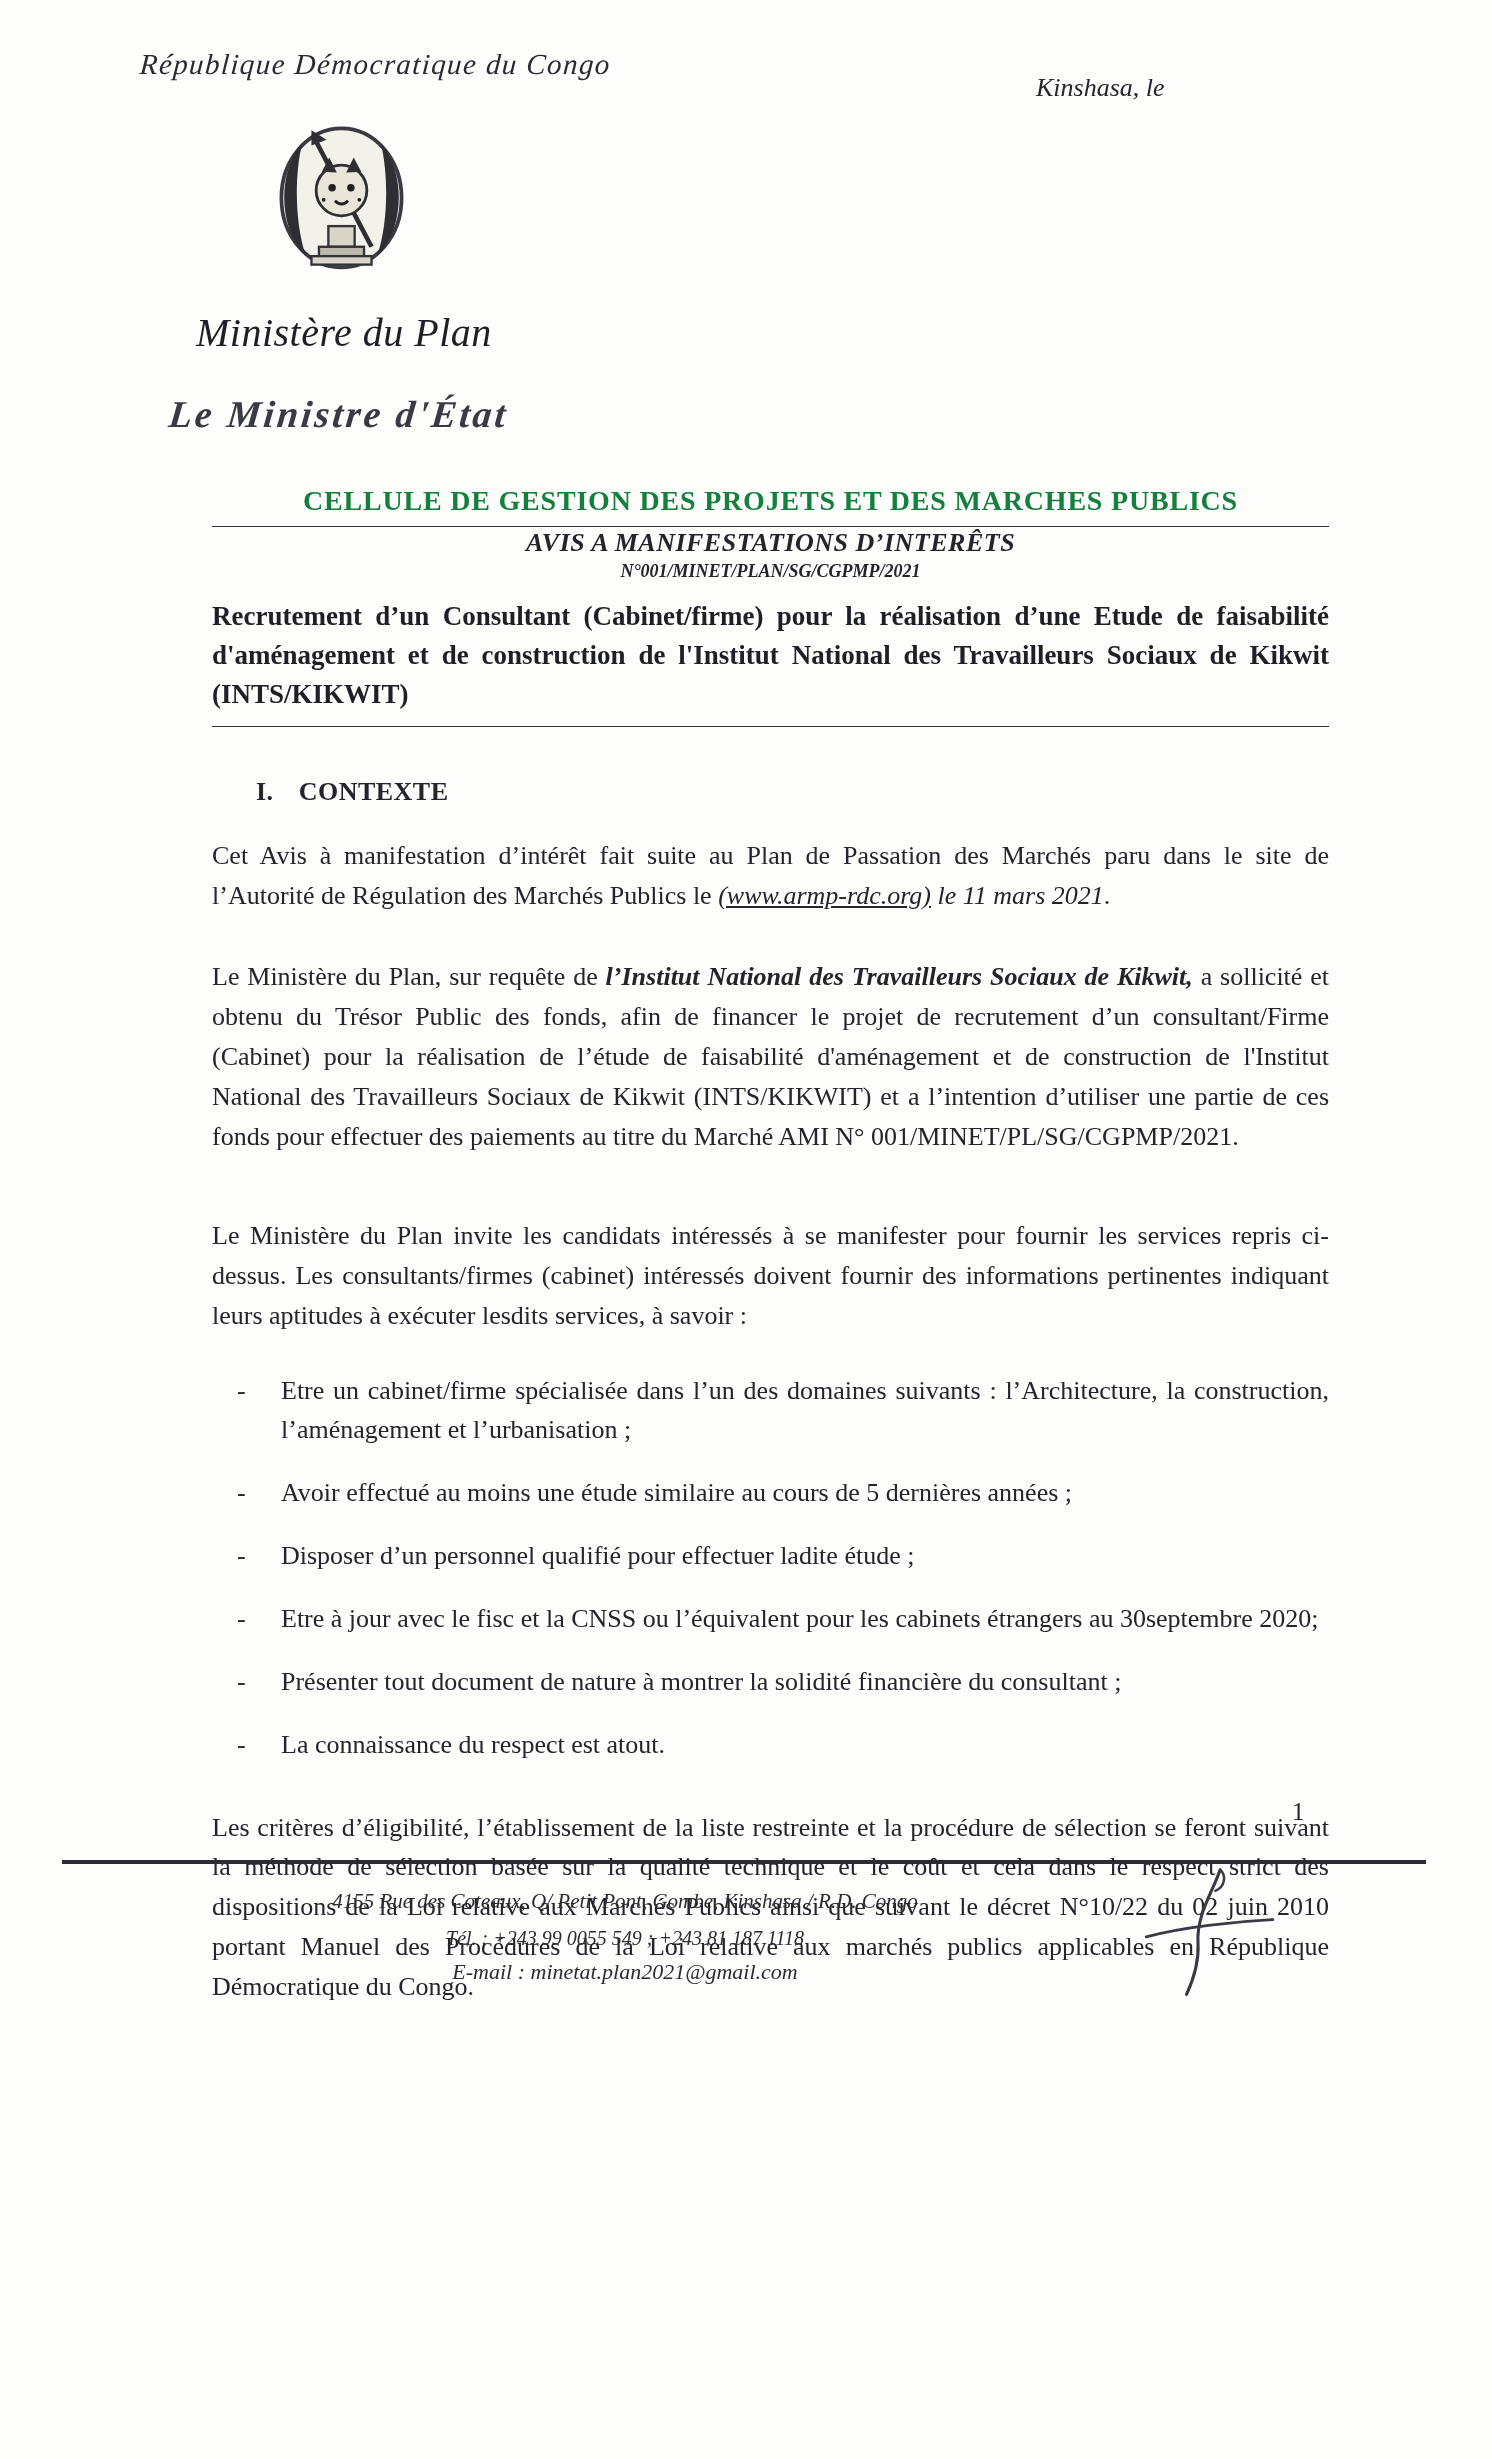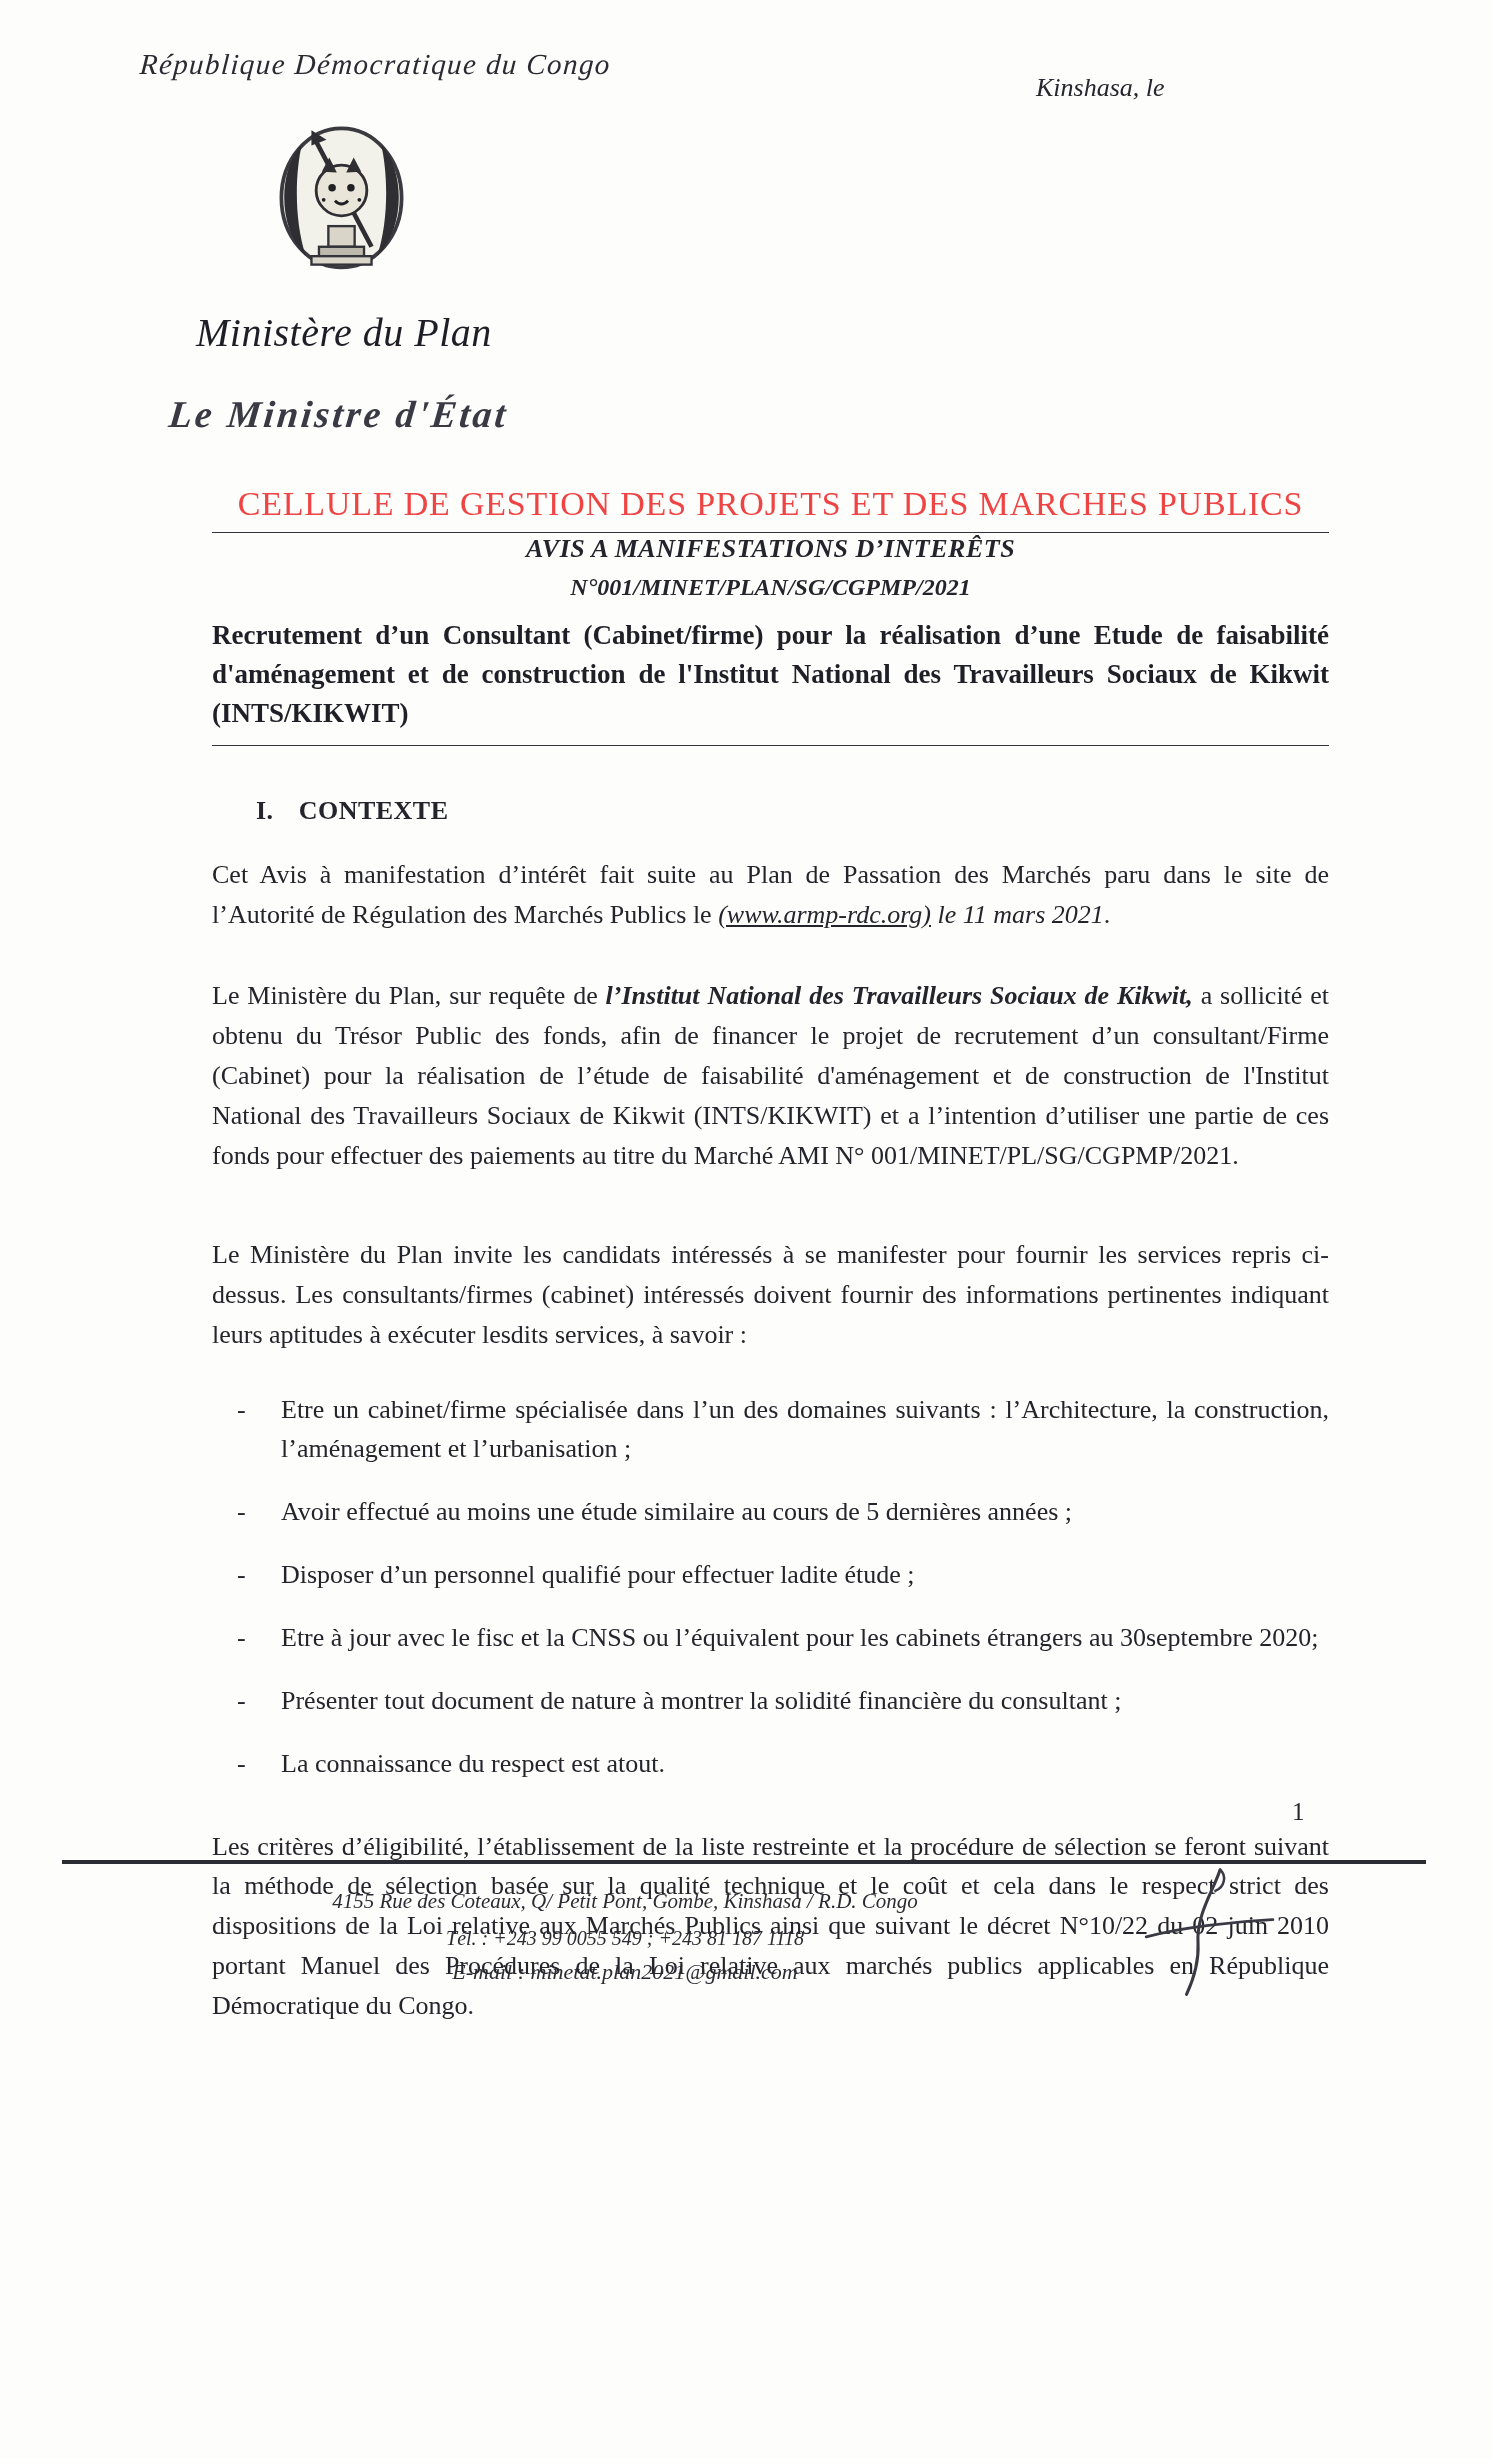--- a/index.html
+++ b/index.html
@@ -39,34 +39,34 @@
     position: absolute; left: 169px; top: 392px;
     font-style: italic; font-weight: bold; font-size: 38px;
     letter-spacing: 2.9px; color: #3a3a44; transform: skewX(-6deg);
   }
 
   
   .content {
     position: absolute; left: 212px; top: 485px; width: 1117px;
   }
   .unit-heading {
-    text-align: center; font-size: 34px; font-weight: normal;
-    letter-spacing: 0.8px; color: #ef4444;
+    text-align: center; font-size: 28px; font-weight: bold;
+    letter-spacing: 0.8px; color: #15803d;
   }
   .rule {
     border: none; border-top: 1.9px solid #33333c;
     margin-top: 8.6px; width: 100%;
   }
   .notice-title {
     text-align: center; font-size: 26px; font-weight: bold;
     font-style: italic; margin-top: 1px; letter-spacing: 0.5px;
   }
   .notice-number {
-    text-align: center; font-size: 24px; font-weight: bold;
-    font-style: italic; margin-top: 10px;
+    text-align: center; font-size: 18px; font-weight: bold;
+    font-style: italic; margin-top: 3px;
   }
   .subject {
     margin-top: 15.4px; font-size: 27px; font-weight: bold;
     line-height: 1.45; text-align: justify; word-spacing: 5.8px;
     color: #1f1f27;
   }
   .subject-rule { margin-top: 11.5px; }
 
   .section-heading {
     margin-top: 50px; margin-left: 44px;

